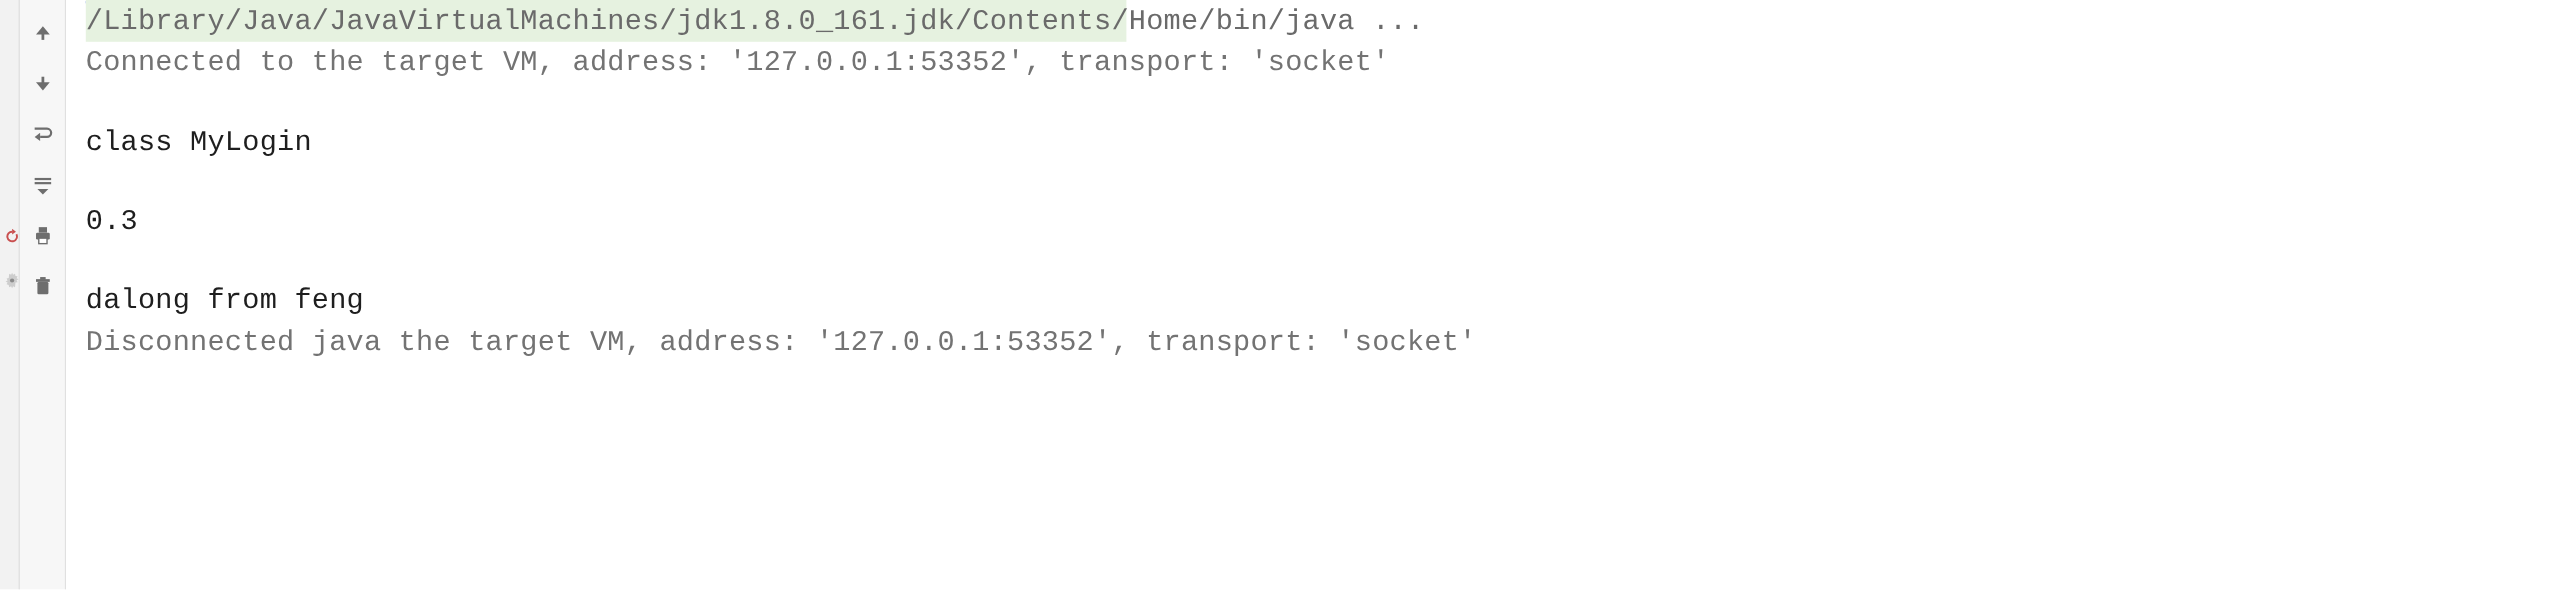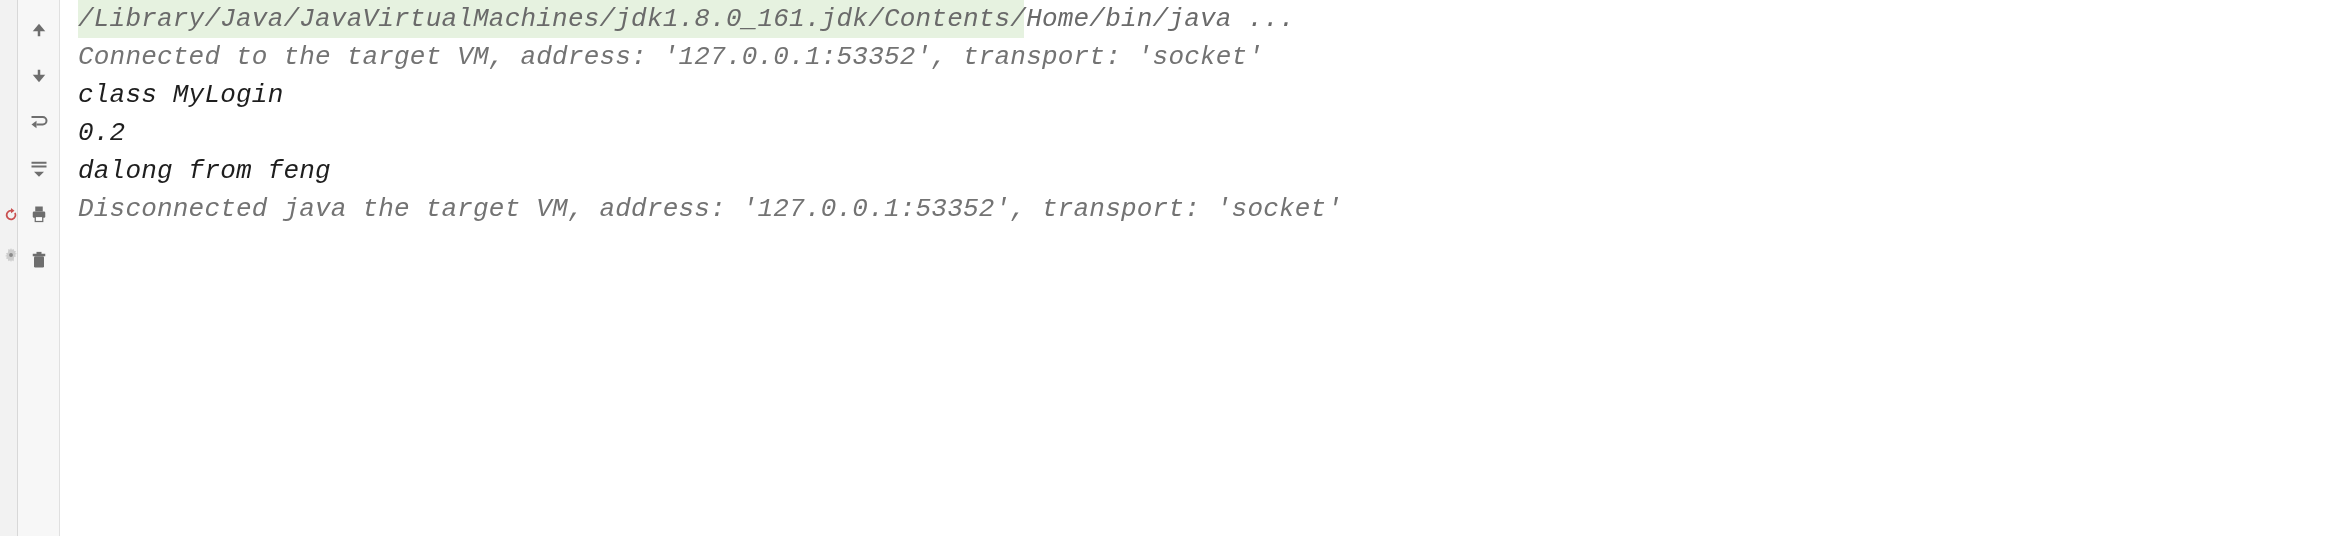--- a/index.html
+++ b/index.html
@@ -1,29 +1,29 @@
 <!DOCTYPE html>
 <html><head>
 <meta charset="utf-8">
 <style>
   * { margin: 0; padding: 0; box-sizing: border-box; }
   html, body { width: 2330px; height: 536px; font-family: Menlo, Consolas, "Courier New", monospace; font-size: 26px; background: #fff; overflow: hidden; }
-  .root { display: flex; height: 100%; font-style: italic; }
+  .root { display: flex; height: 100%; }
   .left-strip { width: 18px; background: #f2f2f2; border-right: 1px solid #d8d8d8; display: flex; flex-direction: column; align-items: center; padding-top: 200px; gap: 30px; }
   .left-strip .dot { width: 10px; height: 10px; }
   .toolbar { width: 42px; background: #f7f7f7; border-right: 1px solid #e0e0e0; display: flex; flex-direction: column; align-items: center; padding-top: 16px; gap: 18px; }
   .toolbar .icon-btn { width: 28px; height: 28px; display: flex; align-items: center; justify-content: center; color: #6e6e6e; cursor: pointer; }
   .toolbar .icon-btn svg { display: block; }
   .console-area { flex: 1; position: relative; background: #ffffff; }
   .console-content { position: absolute; left: 18px; top: 0; right: 0; }
   .line { white-space: pre; line-height: 38px; height: 38px; color: #1e1e1e; font-family: Menlo, Consolas, "Courier New", monospace; letter-spacing: 0.2px; }
   .line.cmd { color: #6a6a6a; }
   .line.cmd.highlight { background: linear-gradient(#e6f2e0, #e6f2e0) no-repeat; background-size: 946px 100%; }
   .line.info { color: #737373; }
-  .line.out { color: #1e1e1e; }
+  .line.out { color: #1e1e1e; margin-top: 34px; }
   .top-blue-seg { position: absolute; left: 18px; top: 0; height: 2px; background: #2b5fd9; }
 </style>
 </head>
 <body>
 
 <div class="root">
 
   <div class="left-strip">
     <span class="dot">
       <svg viewBox="0 0 16 16" width="14" height="14">
@@ -81,19 +81,19 @@
     </span>
   </div>
 
   <div class="console-area">
     <span class="top-blue-seg" style="left:18px;width:60px;top:1px;"></span>
     <span class="top-blue-seg" style="left:120px;width:112px;top:1px;"></span>
     <div class="console-content" id="console-lines">
         <div class="line cmd highlight">/Library/Java/JavaVirtualMachines/jdk1.8.0_161.jdk/Contents/Home/bin/java ...</div>
         <div class="line info">Connected to the target VM, address: '127.0.0.1:53352', transport: 'socket'</div>
         <div class="line out">class MyLogin</div>
-        <div class="line out">0.2</div>
+        <div class="line out">0.3</div>
         <div class="line out">dalong from feng</div>
         <div class="line info">Disconnected java the target VM, address: '127.0.0.1:53352', transport: 'socket'</div>
       </div>
   </div>
 
 </div>
 
 </body></html>

